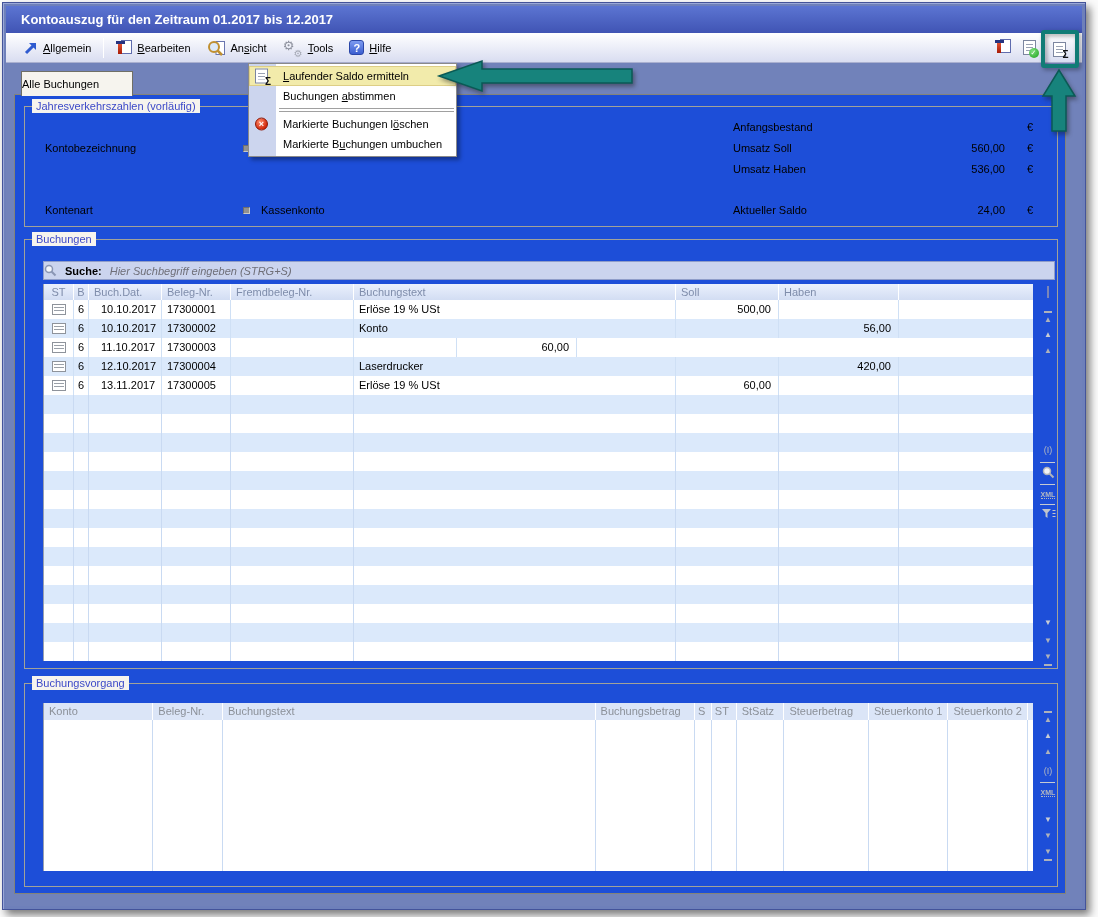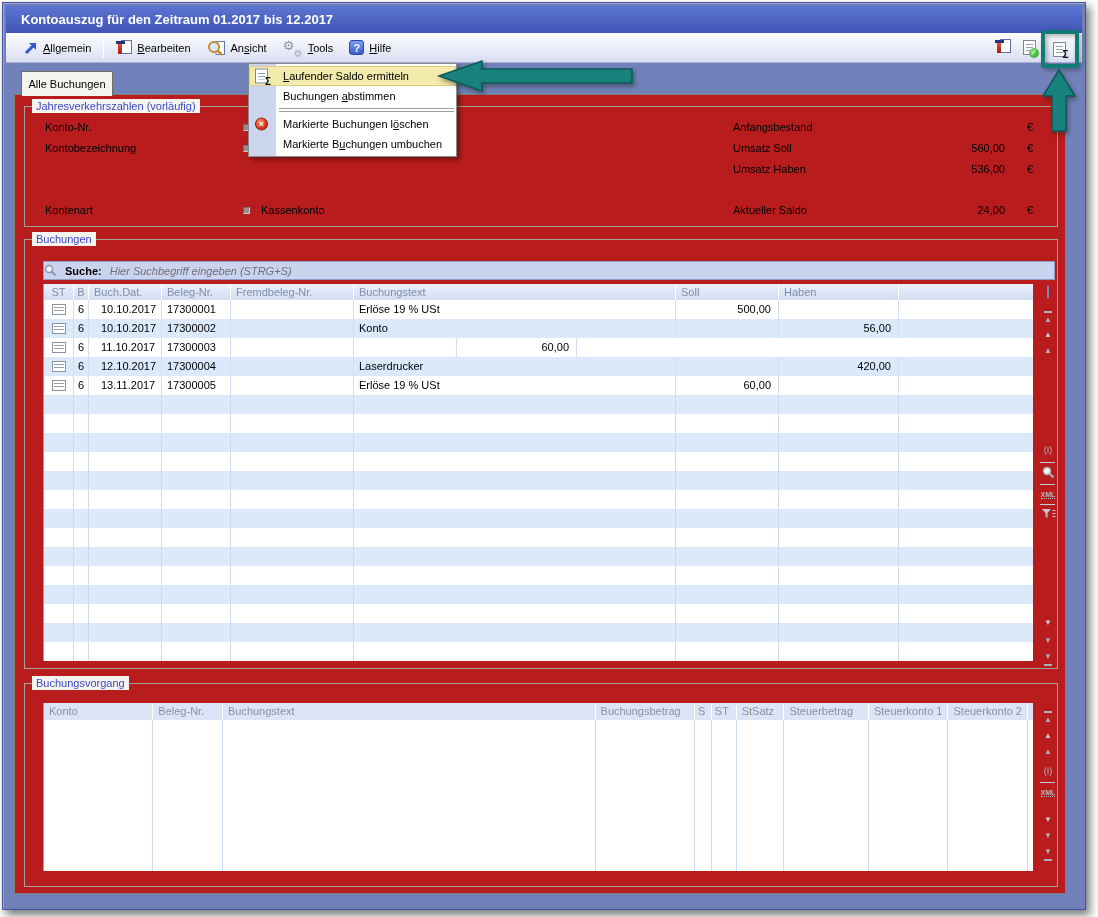--- a/index.html
+++ b/index.html
@@ -9,22 +9,22 @@
   
   .window{position:absolute;left:2px;top:2px;width:1084px;height:908px;background:#6e80ba;border:1px solid #44549a;box-shadow:4px 5px 8px rgba(0,0,0,.5),inset 1px 1px 0 #9aa8d8;}
   .titlebar{position:absolute;left:3px;top:3px;right:3px;height:27px;background:linear-gradient(180deg,#5c75d2,#4054b4);color:#fff;font-weight:bold;font-size:13px;line-height:27px;padding-left:15px;}
   .menubar{position:absolute;left:3px;top:30px;right:3px;height:30px;background:linear-gradient(#ffffff,#d9ddf1);border-bottom:1px solid #aab0d0;display:flex;align-items:center;padding-left:10px;}
   .mitem{display:flex;align-items:center;gap:5px;padding:3px 8px;cursor:default;justify-content:space-between;}
   .msep{width:1px;height:20px;background:#9aa2c8;border-right:1px solid #fff;margin:0 4px;}
   .key{text-decoration:underline;}
   .content{position:absolute;left:3px;top:60px;right:3px;bottom:3px;background:#7182ba;}
 
   
-  .page{position:absolute;left:8px;top:31px;width:1052px;height:800px;background:#b91c1c;border:1px solid #83837a;}
-  .tab{position:absolute;left:15px;top:8px;width:92px;height:25px;background:#f6f4ee;border:1px solid #6f6f66;border-bottom:none;z-index:2;text-align:center;line-height:24px;}
+  .page{position:absolute;left:8px;top:31px;width:1052px;height:800px;background:#1d4ed8;border:1px solid #83837a;}
+  .tab{position:absolute;left:15px;top:8px;width:112px;height:25px;background:#f6f4ee;border:1px solid #6f6f66;border-bottom:none;z-index:2;line-height:24px;}
 
   
   .group{position:absolute;border:1px solid #a2a299;}
   .glabel{position:absolute;top:-8px;left:7px;background:#f6f4ee;padding:0 4px;color:#3c49c8;line-height:14px;}
 
   
   .jv-row{position:absolute;left:20px;height:16px;display:flex;align-items:center;}
   .jv-label{width:198px;}
   .jv-bullet{width:7px;height:7px;background:#919191;border:1px solid #6e6e6e;border-right-color:#c8c8c8;border-bottom-color:#c8c8c8;margin-right:11px;}
   .jvr-row{position:absolute;left:708px;width:300px;height:16px;display:flex;align-items:center;}
@@ -178,25 +178,20 @@
     <div class="tealbox"></div>
 
     <div class="content">
       <div class="tab">
         <span>Alle Buchungen</span>
       </div>
       <div class="page">
 
         <div class="group" style="left:9px;top:11px;width:1034px;height:121px;">
           <span class="glabel">Jahresverkehrszahlen (vorläufig)</span>
-          <div class="jv-row" style="top:12px;">
-            <span class="jv-label">Konto-Nr.</span>
-            <span class="jv-bullet"></span>
-            <span class="jv-value">1000/000</span>
-          </div>
           <div class="jv-row" style="top:33px;">
             <span class="jv-label">Kontobezeichnung</span>
             <span class="jv-bullet"></span>
             <span class="jv-value">Kasse</span>
           </div>
           <div class="jv-row" style="top:95px;">
             <span class="jv-label">Kontenart</span>
             <span class="jv-bullet"></span>
             <span class="jv-value">Kassenkonto</span>
           </div>

